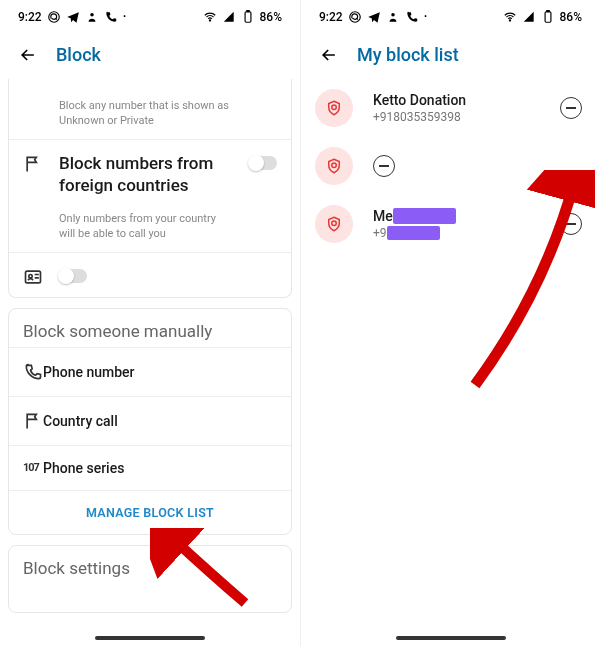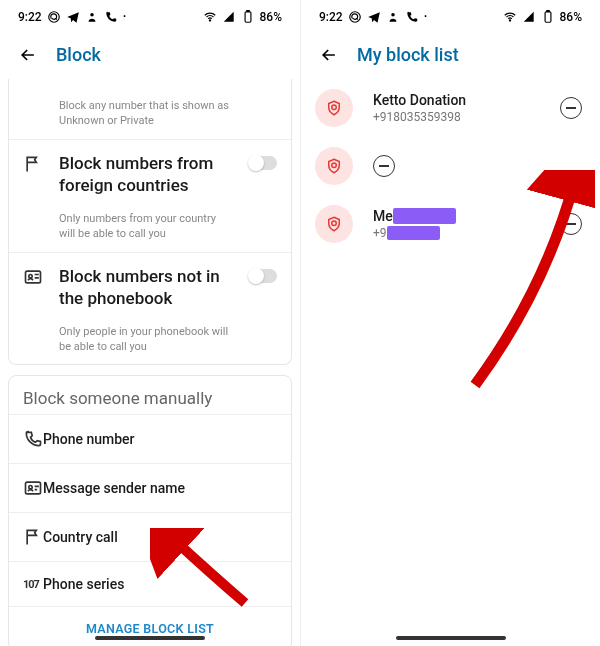--- a/index.html
+++ b/index.html
@@ -205,47 +205,33 @@
         <span class="toggle"></span>
       </div>
       <div class="opt-row">
         <span class="opt-icon">
           <svg viewBox="0 0 24 24" fill="none" stroke="#333" stroke-width="2">
               <rect x="3" y="5" width="18" height="14" rx="2"></rect>
               <circle cx="9" cy="11" r="2"></circle>
               <path d="M6 16c1-1.5 2-2 3-2s2 .5 3 2M14 9h5M14 13h5"></path>
             </svg>
         </span>
-        <div class="opt-body">
-          <div class="opt-title">Block numbers not in the phonebook</div>
-          <div class="opt-sub">Only people in your phonebook will be able to call you</div>
-        </div>
         <span class="toggle"></span>
       </div>
     </div>
 
     <div class="card">
       <div class="section-label">Block someone manually</div>
       <div class="simple-row">
         <span class="opt-icon">
           <svg viewBox="0 0 24 24" fill="none" stroke="#333" stroke-width="2">
               <path d="M6 3c-1 0-2 1-2 2 0 8 7 15 15 15 1 0 2-1 2-2v-3l-4-1-2 2c-3-1-5-3-6-6l2-2-1-4H6z"></path>
             </svg>
         </span>
         <span>Phone number</span>
-      </div>
-      <div class="simple-row">
-        <span class="opt-icon">
-          <svg viewBox="0 0 24 24" fill="none" stroke="#333" stroke-width="2">
-              <rect x="3" y="5" width="18" height="14" rx="2"></rect>
-              <circle cx="9" cy="11" r="2"></circle>
-              <path d="M6 16c1-1.5 2-2 3-2s2 .5 3 2M14 10h5M14 14h3"></path>
-            </svg>
-        </span>
-        <span>Message sender name</span>
       </div>
       <div class="simple-row">
         <span class="opt-icon">
           <svg viewBox="0 0 24 24" fill="none" stroke="#333" stroke-width="2">
               <path d="M5 3v18M5 4h11l-2 3 2 3H5"></path>
             </svg>
         </span>
         <span>Country call</span>
       </div>
       <div class="simple-row">

